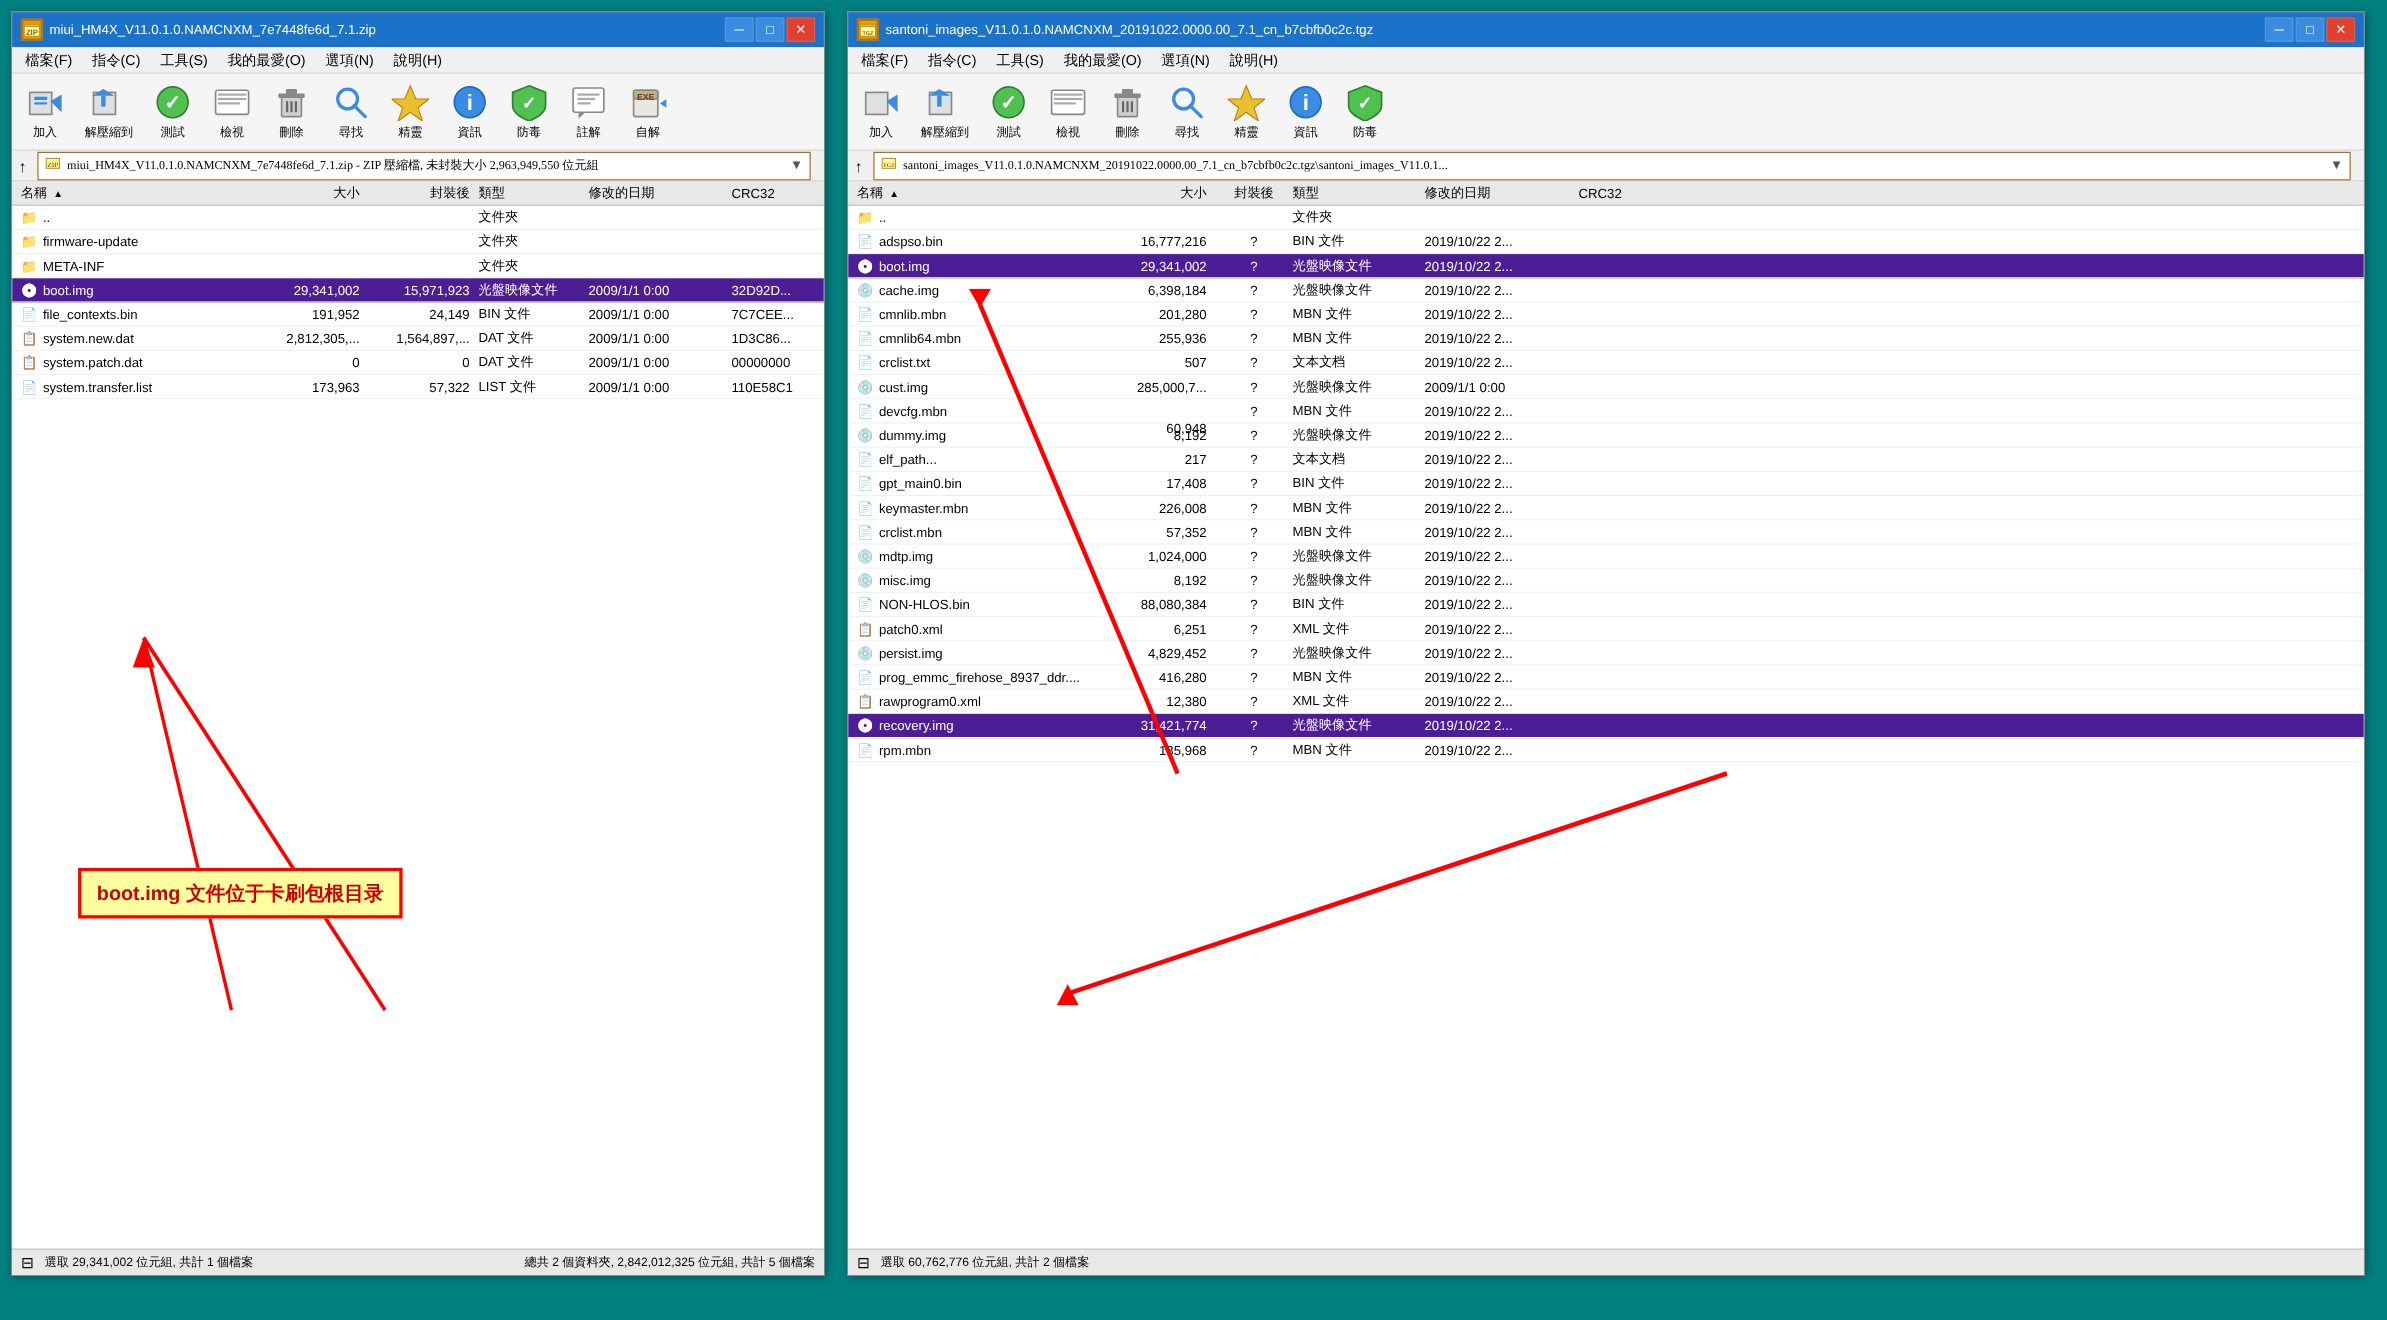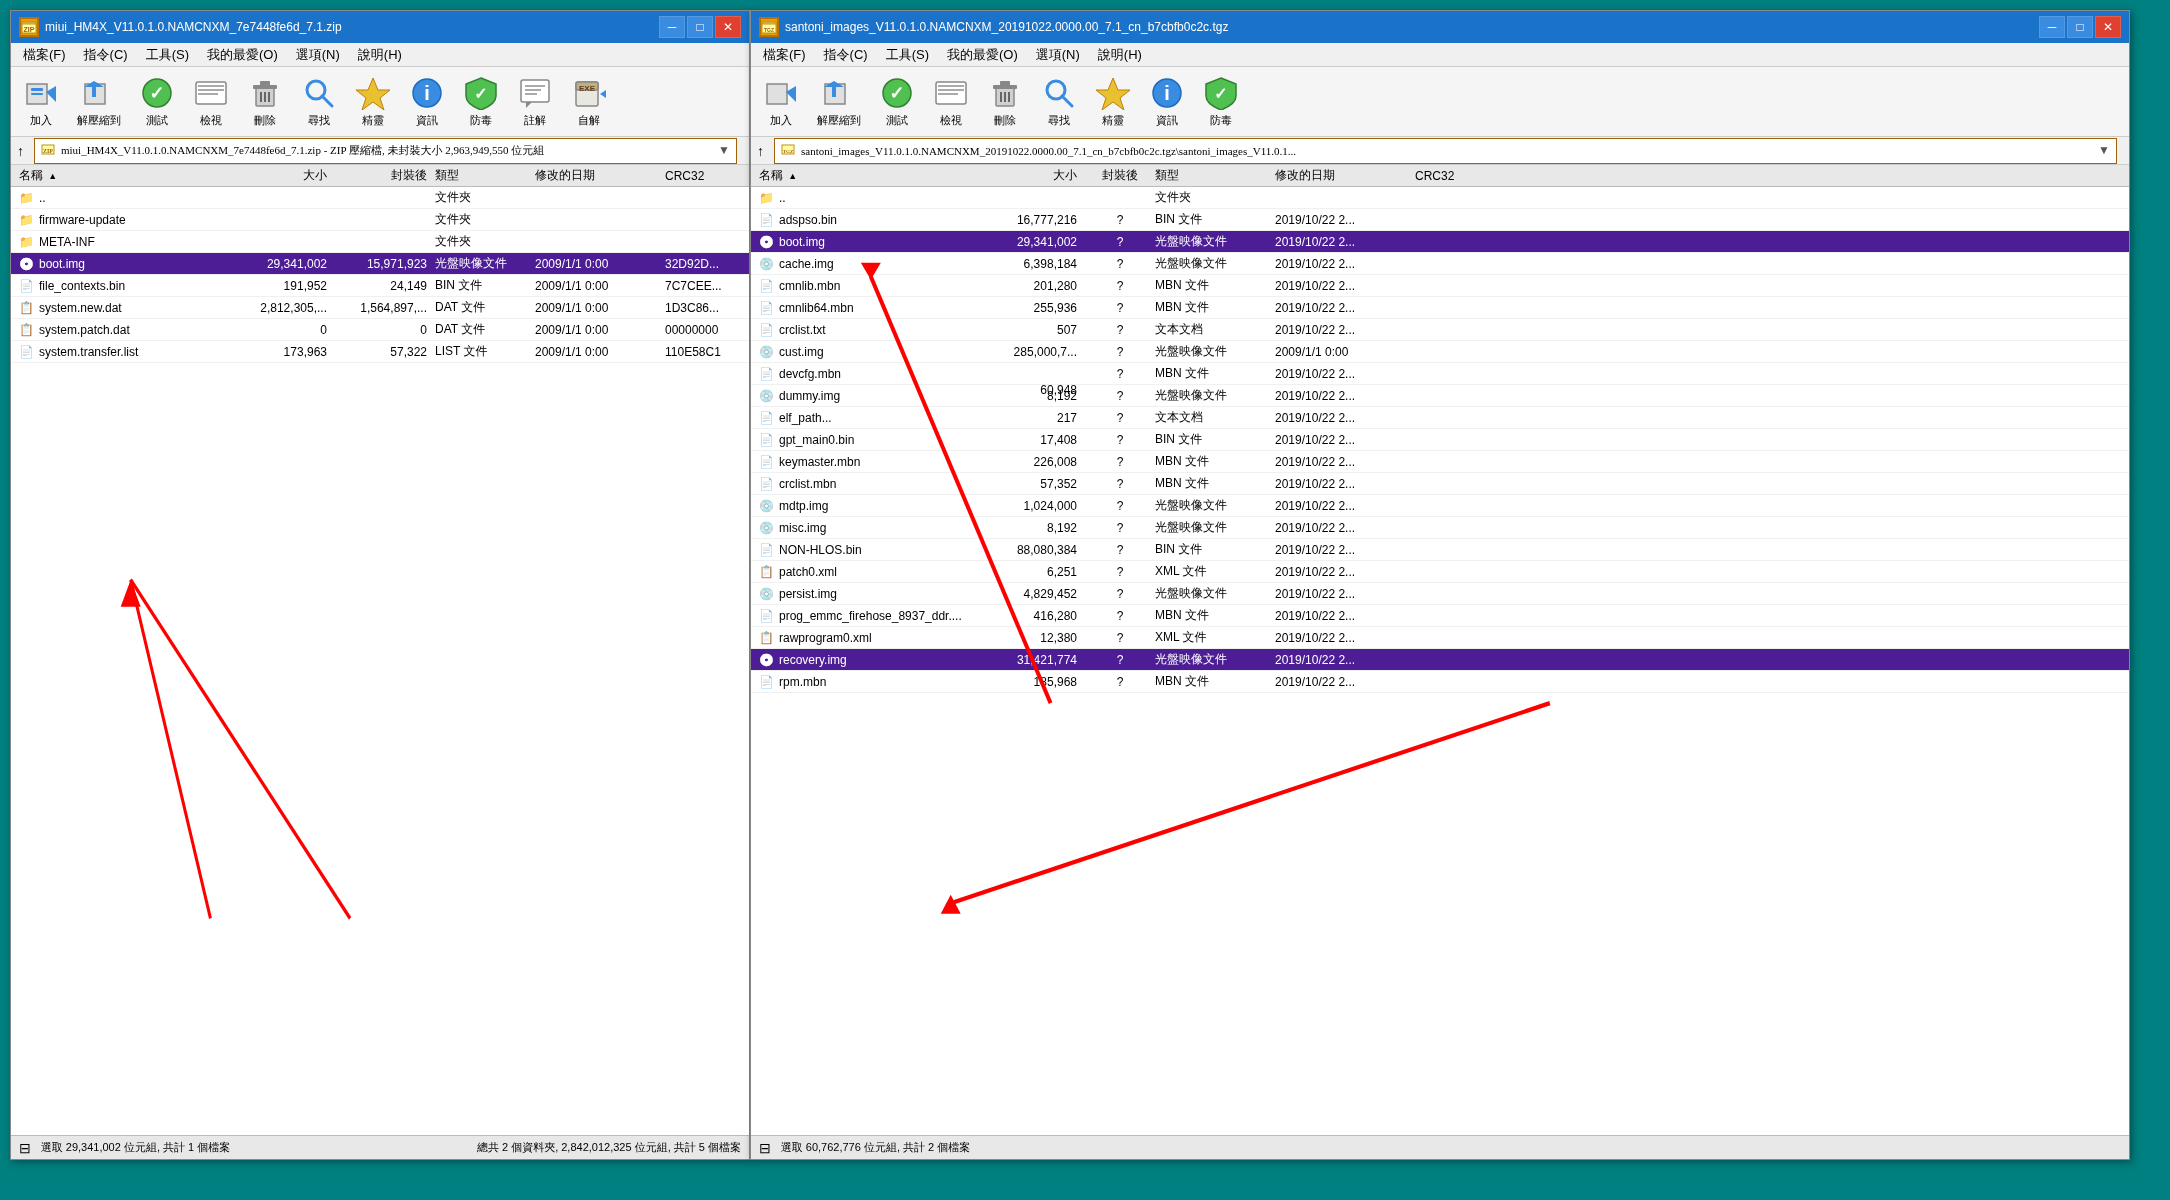--- a/index.html
+++ b/index.html
@@ -11,20 +11,21 @@
       font-size: 13px;
       overflow: hidden;
     }
     .desktop {
       width: 2170px;
       height: 1200px;
       background: #008080;
       display: flex;
       align-items: flex-start;
       justify-content: flex-start;
+      gap: 20px;
       padding: 10px;
     }
     
     .window {
       background: #f0f0f0;
       border: 1px solid #888;
       box-shadow: 2px 2px 8px rgba(0,0,0,0.4);
       display: flex;
       flex-direction: column;
     }
@@ -523,20 +524,23 @@
         <div class="file-row">
           <div class="col-name"><span class="file-icon">📄</span><span>system.transfer.list</span></div>
           <div class="col-size" style="padding-right:8px;">173,963</div>
           <div class="col-packed" style="text-align:right;padding-right:8px;">57,322</div>
           <div class="col-type">LIST 文件</div>
           <div class="col-date">2009/1/1 0:00</div>
           <div class="col-crc">110E58C1</div>
         </div>
       </div>
 
+      <div class="annotation-box annotation-box-left">
+        <span>boot.img 文件位于卡刷包根目录</span>
+      </div>
 
       <svg class="svg-overlay" viewBox="0 0 740 700" preserveAspectRatio="none">
 
         <line x1="200" y1="540" x2="120" y2="290" stroke="red" stroke-width="3"></line>
         <polygon points="120,290 110,310 130,310" fill="red"></polygon>
         <line x1="340" y1="540" x2="120" y2="290" stroke="red" stroke-width="3"></line>
       </svg>
     </div>
 
     <div class="status-bar">

